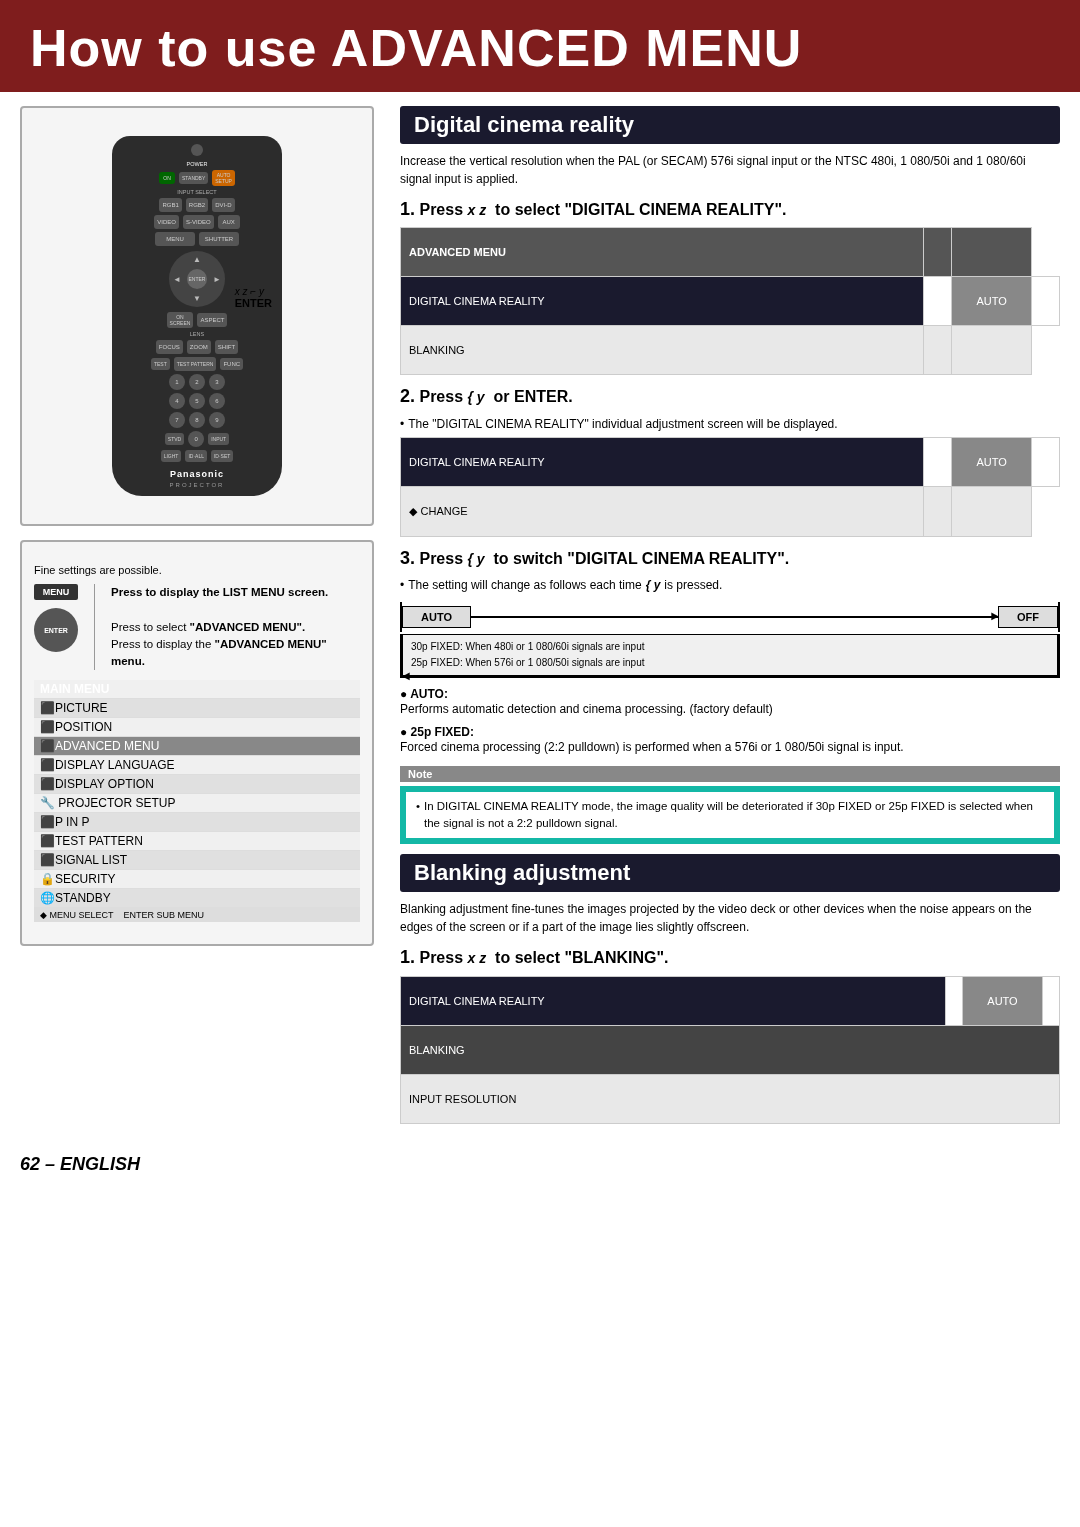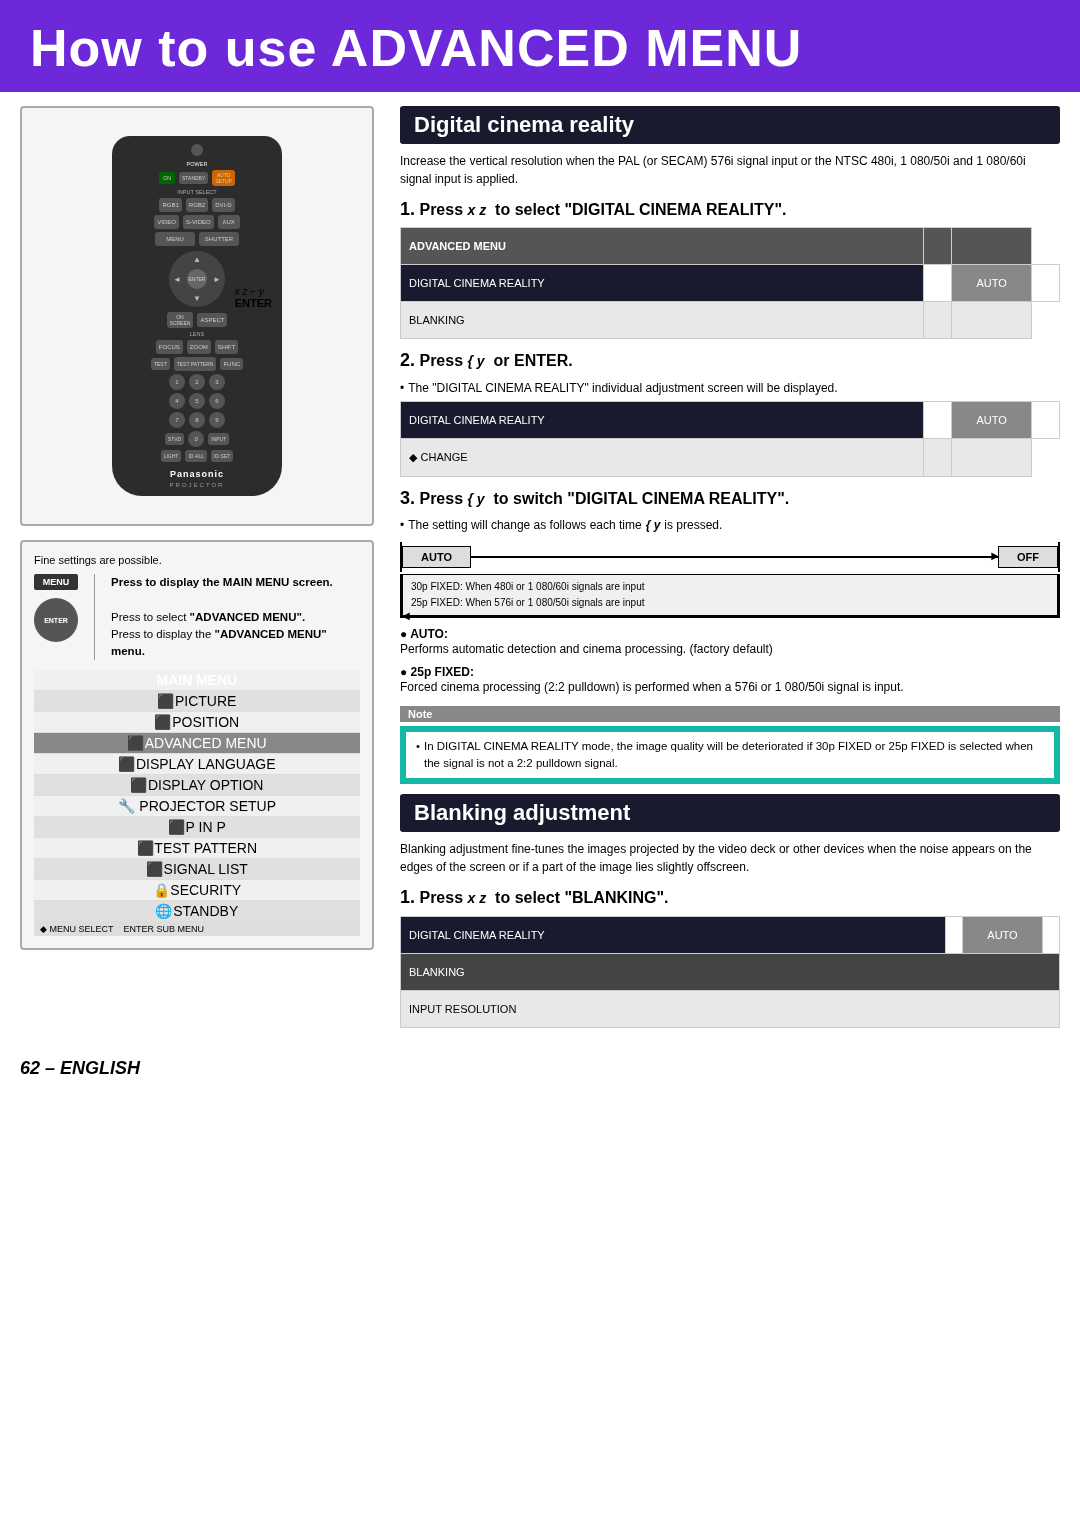--- a/index.html
+++ b/index.html
@@ -7,21 +7,21 @@
       width: 1080px;
       min-height: 1527px;
       background: #ffffff;
       font-family: Arial, Helvetica, sans-serif;
       font-size: 13px;
       color: #000;
     }
 
     
     .page-header {
-      background: #6d28d9;
+      background: #7f1d1d;
       padding: 18px 30px 14px 30px;
     }
     .page-title {
       font-size: 52px;
       font-weight: bold;
       color: #ffffff;
       letter-spacing: 1px;
     }
 
     
@@ -50,21 +50,21 @@
       display: flex;
       align-items: center;
       justify-content: center;
     }
 
     
     .instruction-box {
       border: 2px solid #aaa;
       background: #f5f5f5;
       border-radius: 4px;
-      padding: 12px 12px;
+      padding: 22px 12px;
       position: relative;
     }
     .instruction-top-note {
       font-size: 11px;
       margin-bottom: 8px;
     }
     .instruction-row {
       display: flex;
       gap: 16px;
       align-items: flex-start;
@@ -109,22 +109,21 @@
       width: 1px;
       background: #999;
       align-self: stretch;
     }
 
     
     .menu-table {
       width: 100%;
       border-collapse: collapse;
       margin-top: 10px;
-      font-size: 14px;
-      text-align: center;
+      font-size: 12px;
     }
     .menu-table-header {
       background: #555;
       color: #fff;
       padding: 2px 6px;
       font-weight: bold;
     }
     .menu-table tr td {
       padding: 2px 6px;
       border-bottom: 1px solid #ddd;
@@ -186,21 +185,21 @@
     }
 
     
     .menu-display {
       width: 100%;
       border-collapse: collapse;
       margin-bottom: 6px;
       font-size: 11px;
     }
     .menu-display td {
-      padding: 12px 8px;
+      padding: 18px 8px;
       border: 1px solid #ccc;
     }
     .menu-display .row-header {
       background: #555;
       color: #fff;
       font-weight: bold;
     }
     .menu-display .row-active {
       background: #1a1a2e;
       color: #fff;
@@ -533,21 +532,21 @@
 
     <div class="instruction-box">
       <div class="instruction-top-note">Fine settings are possible.</div>
       <div class="instruction-row">
         <div class="instruction-icon-col">
           <div class="menu-btn-icon">MENU</div>
           <div class="enter-btn-icon" style="font-size:7px;">ENTER</div>
         </div>
         <div class="instr-divider"></div>
         <div class="instruction-text-col">
-          <p><strong>Press to display the MAIN MENU screen.</strong></p>
+          <p><strong>Press to display the LIST MENU screen.</strong></p>
           <br>
           <p>Press to select <strong>"ADVANCED MENU".</strong></p>
           <p>Press to display the <strong>"ADVANCED MENU" menu.</strong></p>
         </div>
       </div>
 
       <table class="menu-table">
         <tbody>
             <tr>
               <td class="menu-table-header" colspan="1">MAIN MENU</td>

